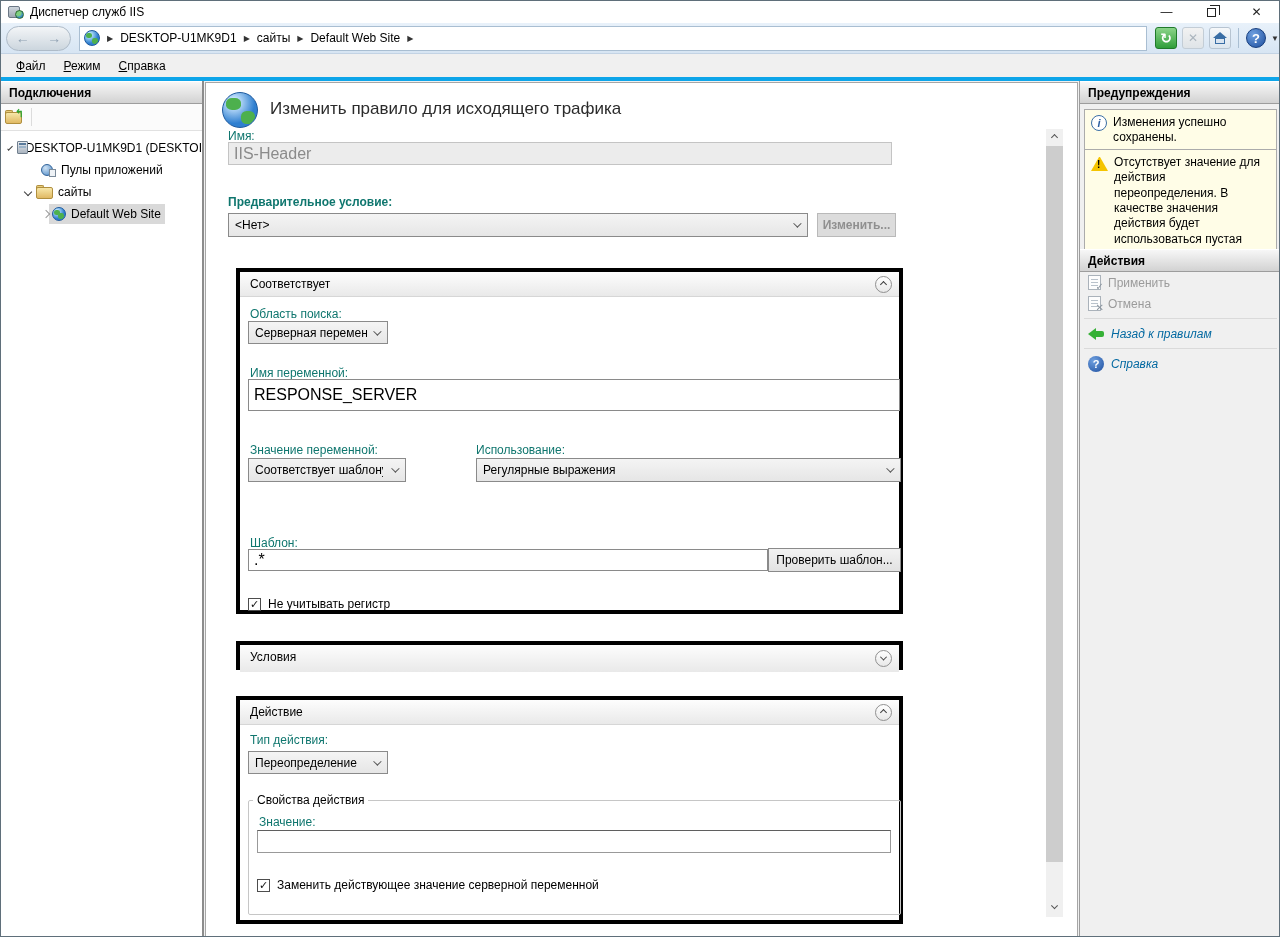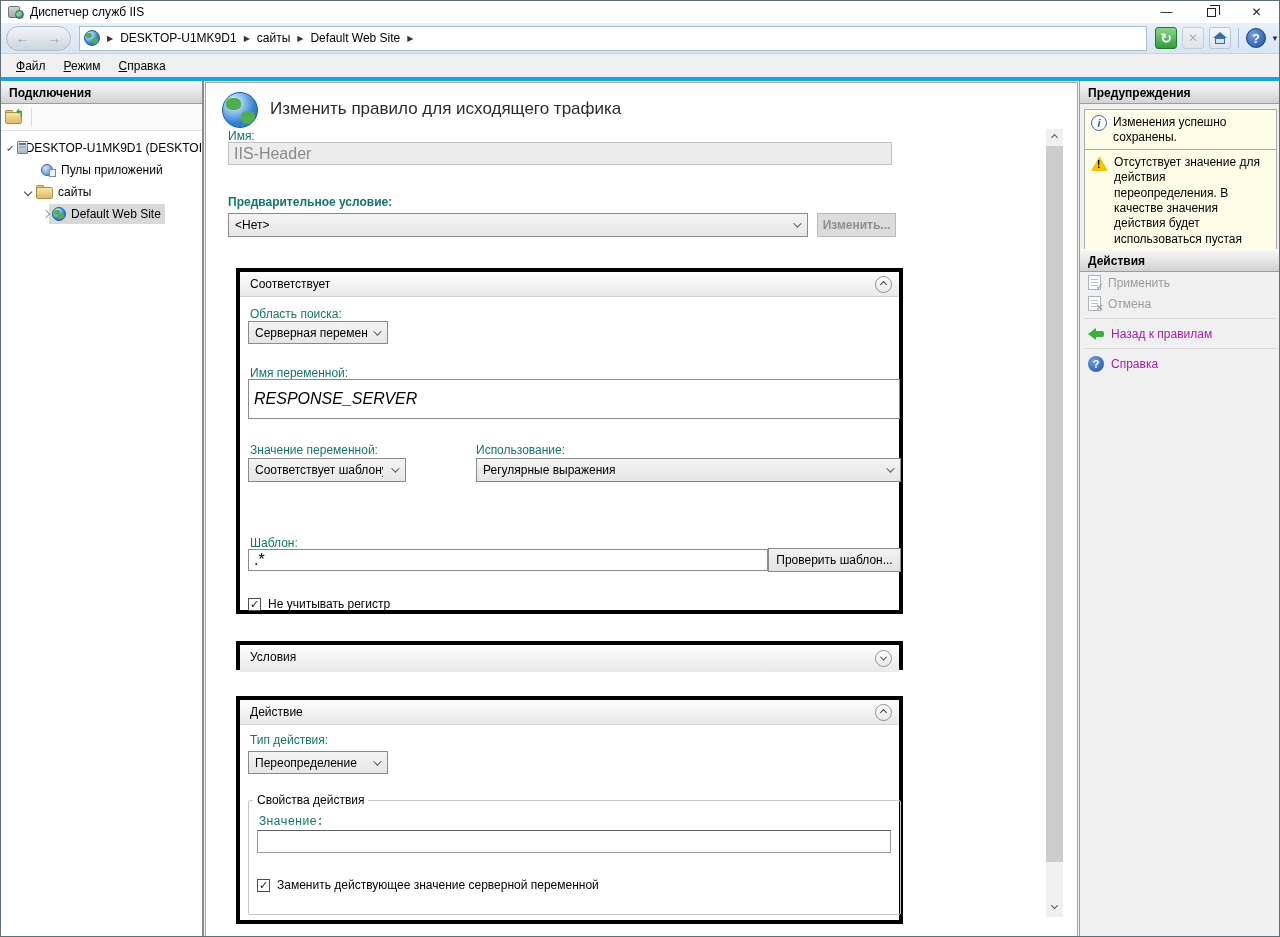--- a/index.html
+++ b/index.html
@@ -99,21 +99,21 @@
   .vs-thumb { position:absolute; left:0; top:17px; width:17px; height:716px; background:#cdcdcd; }
   
   .rightpanel { position:absolute; left:1078px; top:80px; width:202px; height:856px; background:#f0f0f0; border-left:1px solid #9d9d9d; }
   .note { position:absolute; left:4px; width:193px; background:#fffde7; border:1px solid #ababab; padding:5px 6px; display:flex; gap:6px; font-size:12px; line-height:1.28; }
   .info-ico { flex:0 0 16px; width:16px; height:16px; border-radius:50%; border:1px solid #3a6ea5; background:#fff; color:#2d5fa0; font-weight:bold; font-size:11px; display:flex; align-items:center; justify-content:center; font-style:italic; }
   .warn-ico { flex:0 0 17px; width:0; height:0; position:relative; border-left:8px solid transparent; border-right:8px solid transparent; border-bottom:14px solid #f5c400; margin-top:2px; }
   .warn-ico:after { content:"!"; position:absolute; left:-2px; top:2px; font-size:10px; font-weight:bold; color:#000; }
   .action-list { position:absolute; left:0; top:191px; width:100%; }
   .action-item { height:21px; display:flex; align-items:center; padding-left:8px; gap:7px; font-size:12px; }
   .action-item.disabled { color:#9b9b9b; }
-  .action-link { color:#a21caf; }
+  .action-link { color:#0369a1;font-style:italic; }
   .action-sep { height:1px; background:#dadada; margin:4px 4px; }
   .doc-ico { width:13px; height:15px; background:#fdfdfd; border:1px solid #aab2ba; position:relative; }
   .doc-ico:before { content:""; position:absolute; left:2px; top:3px; width:7px; height:1px; background:#b9c2cb; box-shadow:0 3px 0 #b9c2cb, 0 6px 0 #b9c2cb; }
   .doc-ico .mark { position:absolute; right:-4px; bottom:-3px; font-size:10px; font-weight:bold; color:#8a949e; }
   .back-arrow { width:16px; height:12px; position:relative; }
   .back-arrow .head { position:absolute; left:0; top:0; width:0; height:0; border-top:6px solid transparent; border-bottom:6px solid transparent; border-right:8px solid #36b136; }
   .back-arrow .shaft { position:absolute; left:7px; top:3px; width:9px; height:6px; background:#36b136; border-radius:0 2px 2px 0; }
   .help-badge { width:16px; height:16px; border-radius:50%; background:radial-gradient(circle at 35% 30%, #6fa0e0, #1d4e9e); color:#fff; font-weight:bold; font-size:11px; display:flex; align-items:center; justify-content:center; }
 </style>
 </head>
@@ -250,21 +250,21 @@
       <span class="sec-btn">
           <span class="chev up"></span>
         </span>
     </div>
     <label class="form-label" style="left:10px;top:35px;">Область поиска:</label>
     <div class="combo" style="left:8px;top:49px;width:140px;height:23px;">
       <span style="overflow:hidden;white-space:nowrap;max-width:112px;">Серверная переменн</span>
       <span class="cchev"></span>
     </div>
     <label class="form-label" style="left:10px;top:94px;">Имя переменной:</label>
-    <input class="tb" style="left: 8px; top: 107px; width: 652px; height: 40px; font-style: italic;" value="RESPONSE_SERVER">
+    <input class="tb" style="left: 8px; top: 107px; width: 652px; height: 32px;" value="RESPONSE_SERVER">
     <label class="form-label" style="left:10px;top:171px;">Значение переменной:</label>
     <label class="form-label" style="left:236px;top:171px;">Использование:</label>
     <div class="combo" style="left:8px;top:186px;width:158px;height:24px;">
       <span style="overflow:hidden;white-space:nowrap;max-width:128px;">Соответствует шаблону</span>
       <span class="cchev"></span>
     </div>
     <div class="combo" style="left:236px;top:186px;width:425px;height:24px;">
       <span>Регулярные выражения</span>
       <span class="cchev"></span>
     </div>
@@ -293,21 +293,21 @@
           <span class="chev up"></span>
         </span>
     </div>
     <label class="form-label" style="left:10px;top:33px;">Тип действия:</label>
     <div class="combo" style="left:8px;top:51px;width:140px;height:23px;">
       <span>Переопределение</span>
       <span class="cchev"></span>
     </div>
     <fieldset class="groupbox" style="left:8px;top:93px;width:653px;height:122px;">
       <legend>Свойства действия</legend>
-      <label class="form-label" style="left:10px;top:8px;font-family:Liberation Mono, monospace;">Значение:</label>
+      <label class="form-label" style="left:10px;top:8px;">Значение:</label>
       <input class="tb" style="left: 8px; top: 23px; width: 634px; height: 23px; border-color: rgb(95, 95, 95) rgb(153, 153, 153) rgb(153, 153, 153);" value="">
       <div class="checkrow" style="left:8px;top:71px;">
         <span class="checkbox">✓</span>
         <span class="cklabel">Заменить действующее значение серверной переменной</span>
       </div>
     </fieldset>
   </div>
 
   <div class="vscroll">
     <div class="vs-arrow" style="top:0;">

